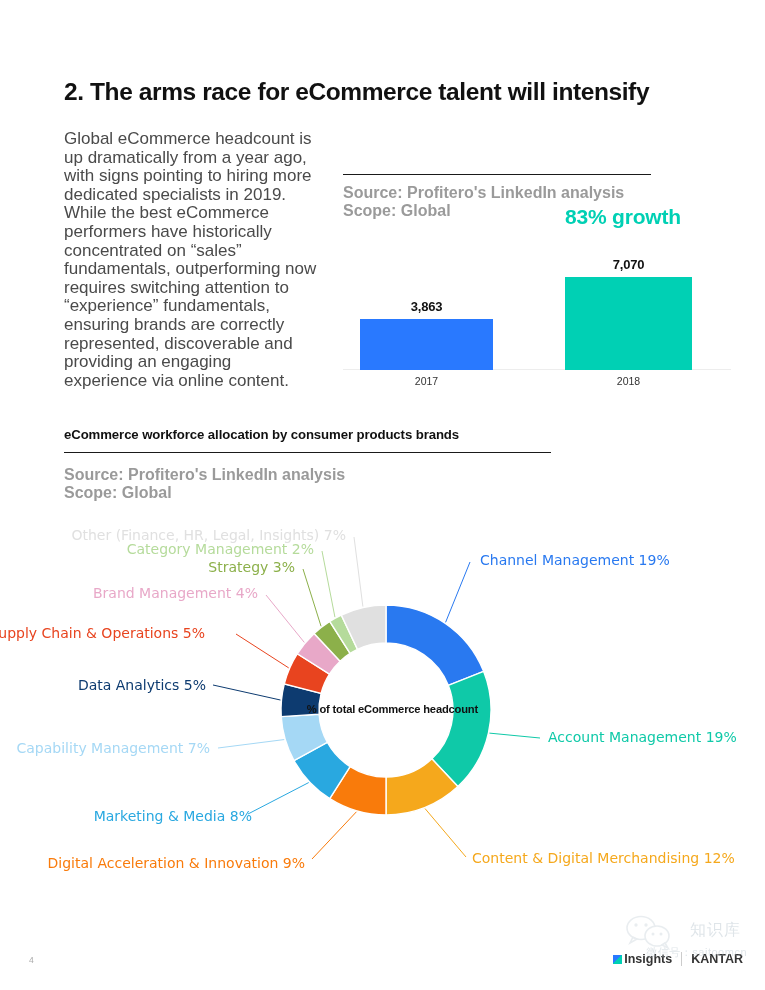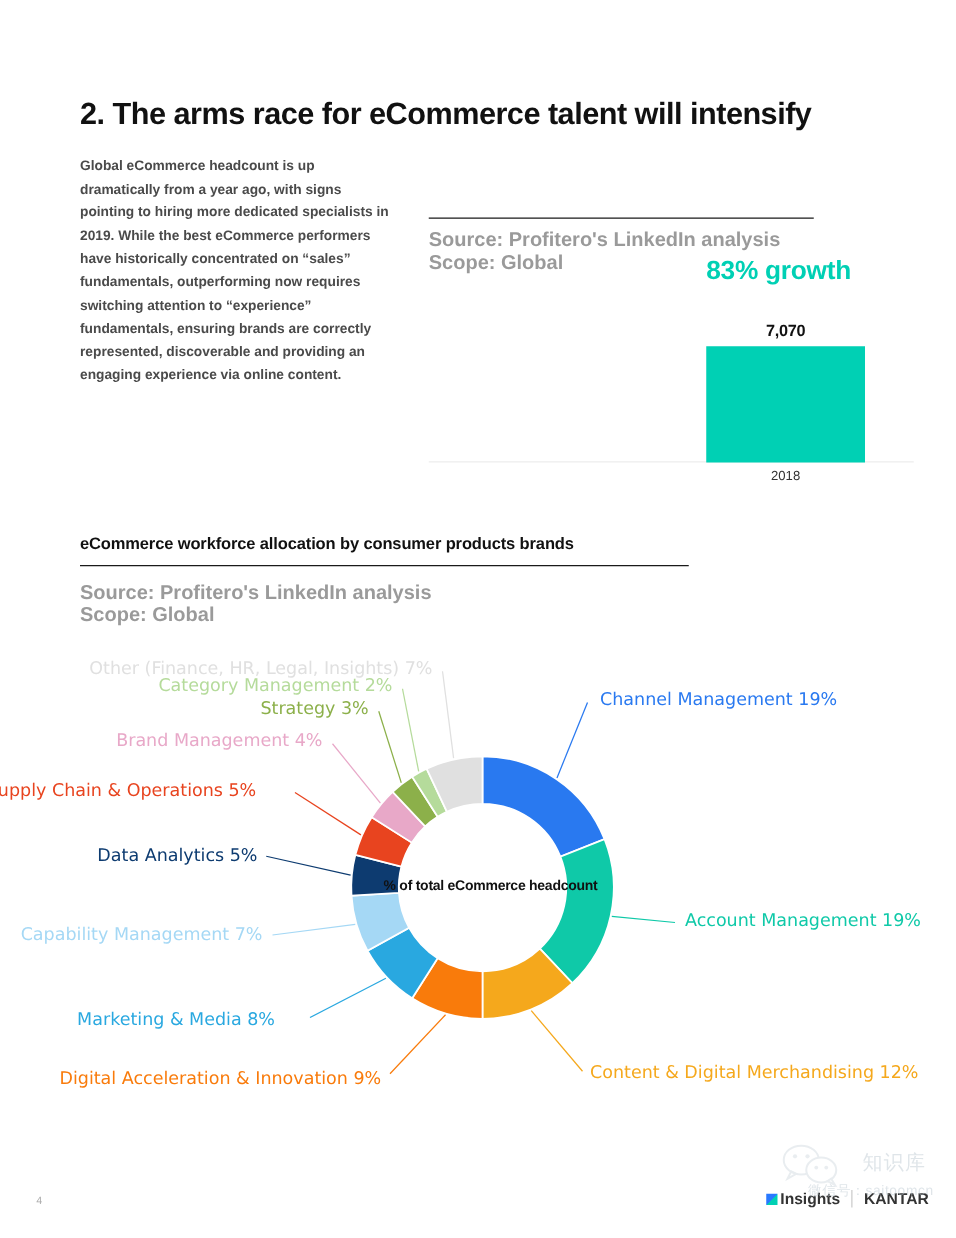--- a/index.html
+++ b/index.html
@@ -23,24 +23,23 @@
     font-weight: bold;
     letter-spacing: -0.4px;
     color: #111111;
   }
 
   
   #intro-paragraph {
     position: absolute;
     left: 64px; top: 113px;
     width: 254px;
-    font-size: 11px;
+    font-size: 17px;
     line-height: 18.6px;
     color: #4a4a4a;
-    font-weight: bold;
   }
 
   
   #bar-panel {
     position: absolute;
     left: 343px; top: 110px;
     width: 390px; height: 282px;
   }
   #bar-panel-title {
     font-size: 13.2px;
@@ -212,20 +211,25 @@
 
   <div id="bar-src-block">
     <div class="src-line">Source: Profitero's LinkedIn analysis</div>
     <div class="src-line">Scope: Global</div>
   </div>
 
   <div id="growth-badge">83% growth</div>
 
   <div id="bar-plot">
     <div id="bar-axis"></div>
+  <div class="bar-col" style="left: 17px; width: 133px;">
+        <div class="bar-value" style="bottom: 56px;">3,863</div>
+        <div class="bar-rect" style="height: 51px; background: rgb(41, 121, 255);"></div>
+        <div class="bar-xlabel">2017</div>
+      </div>
       <div class="bar-col" style="left: 222px; width: 127px;">
         <div class="bar-value" style="bottom: 98px;">7,070</div>
         <div class="bar-rect" style="height: 93px; background: rgb(0, 208, 180);"></div>
         <div class="bar-xlabel">2018</div>
       </div>
     </div>
 </section>
 
 <div id="donut-section-title">eCommerce workforce allocation by consumer products brands</div>
 <div id="donut-section-rule"></div>
@@ -259,21 +263,21 @@
       <path d="M329.73818652720536 116.34556782228839 A105 105 0 0 1 341.29317438566744 109.99315949106793 L357.4727874651402 144.37658748477668 A67 67 0 0 0 350.09960473640723 148.43002899136496 Z" fill="#b5db9b" stroke="#ffffff" stroke-width="1.4"></path>
       <path d="M334.93411054521823 112.11149191535041 L322 46" stroke="#b5db9b" stroke-width="1" fill="none"></path>
       <path d="M341.29317438566744 109.99315949106793 A105 105 0 0 1 386 100 L386 138 A67 67 0 0 0 357.4727874651402 144.37658748477668 Z" fill="#e0e0e0" stroke="#ffffff" stroke-width="1.4"></path>
       <path d="M362.8768164119665 101.55282323449278 L354 32" stroke="#e0e0e0" stroke-width="1" fill="none"></path>
     </svg>
   <div id="donut-center-text">% of total eCommerce headcount</div>
 <div class="slice-label right" style="color: rgb(41, 121, 240); top: 47px; left: 480px;">Channel Management 19%</div>
     <div class="slice-label right" style="color: rgb(15, 201, 168); top: 224px; left: 548px;">Account Management 19%</div>
     <div class="slice-label right" style="color: rgb(245, 168, 28); top: 345px; left: 472px;">Content &amp; Digital Merchandising 12%</div>
     <div class="slice-label left" style="color: rgb(249, 123, 11); top: 350px; right: 460px;">Digital Acceleration &amp; Innovation 9%</div>
-    <div class="slice-label left" style="color: rgb(41, 168, 224); top: 303px; right: 545px;">Marketing &amp; Media 8%</div>
+    <div class="slice-label left" style="color: rgb(41, 168, 224); top: 303px; right: 513px;">Marketing &amp; Media 8%</div>
     <div class="slice-label left" style="color: rgb(165, 216, 245); top: 235px; right: 555px;">Capability Management 7%</div>
     <div class="slice-label left" style="color: rgb(13, 59, 112); top: 172px; right: 559px;">Data Analytics 5%</div>
     <div class="slice-label left" style="color: rgb(232, 68, 31); top: 120px; right: 560px;">Supply Chain &amp; Operations 5%</div>
     <div class="slice-label left" style="color: rgb(232, 168, 200); top: 80px; right: 507px;">Brand Management 4%</div>
     <div class="slice-label left" style="color: rgb(140, 176, 74); top: 54px; right: 470px;">Strategy 3%</div>
     <div class="slice-label left" style="color: rgb(181, 219, 155); top: 36px; right: 451px;">Category Management 2%</div>
     <div class="slice-label left" style="color: rgb(224, 224, 224); top: 22px; right: 419px;">Other (Finance, HR, Legal, Insights) 7%</div>
   </section>
 
 <div id="page-number">4</div>

